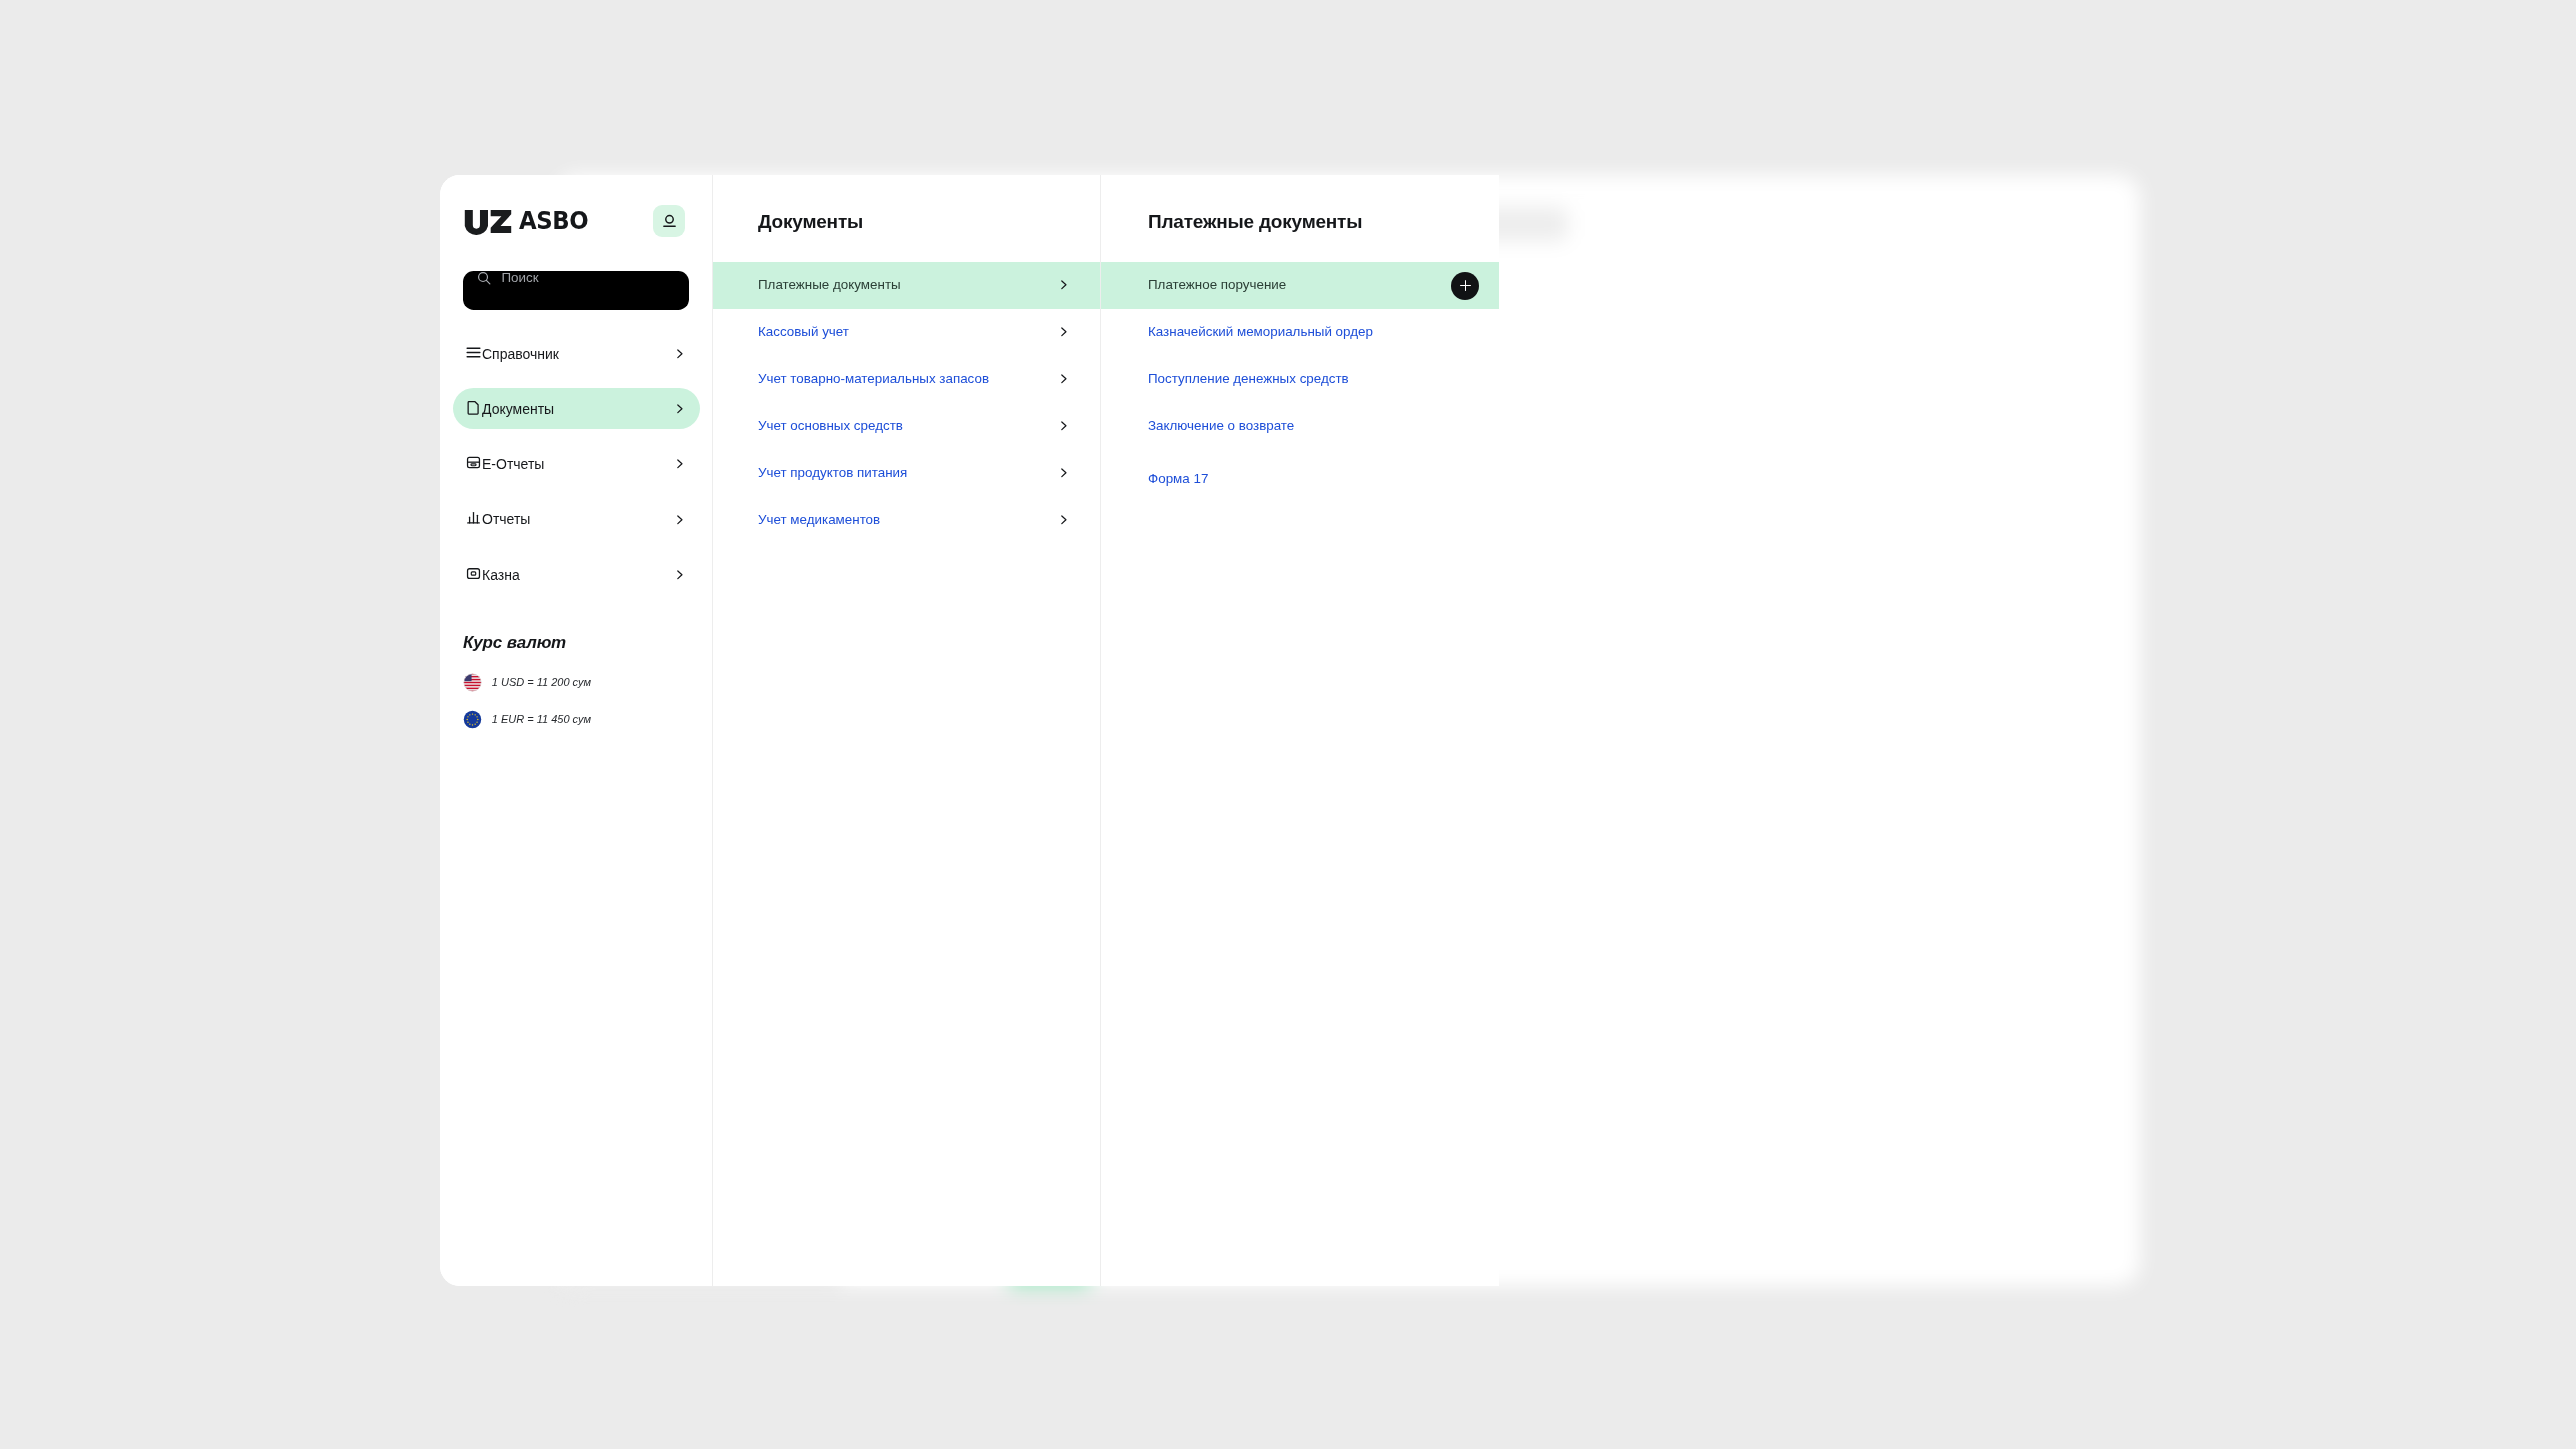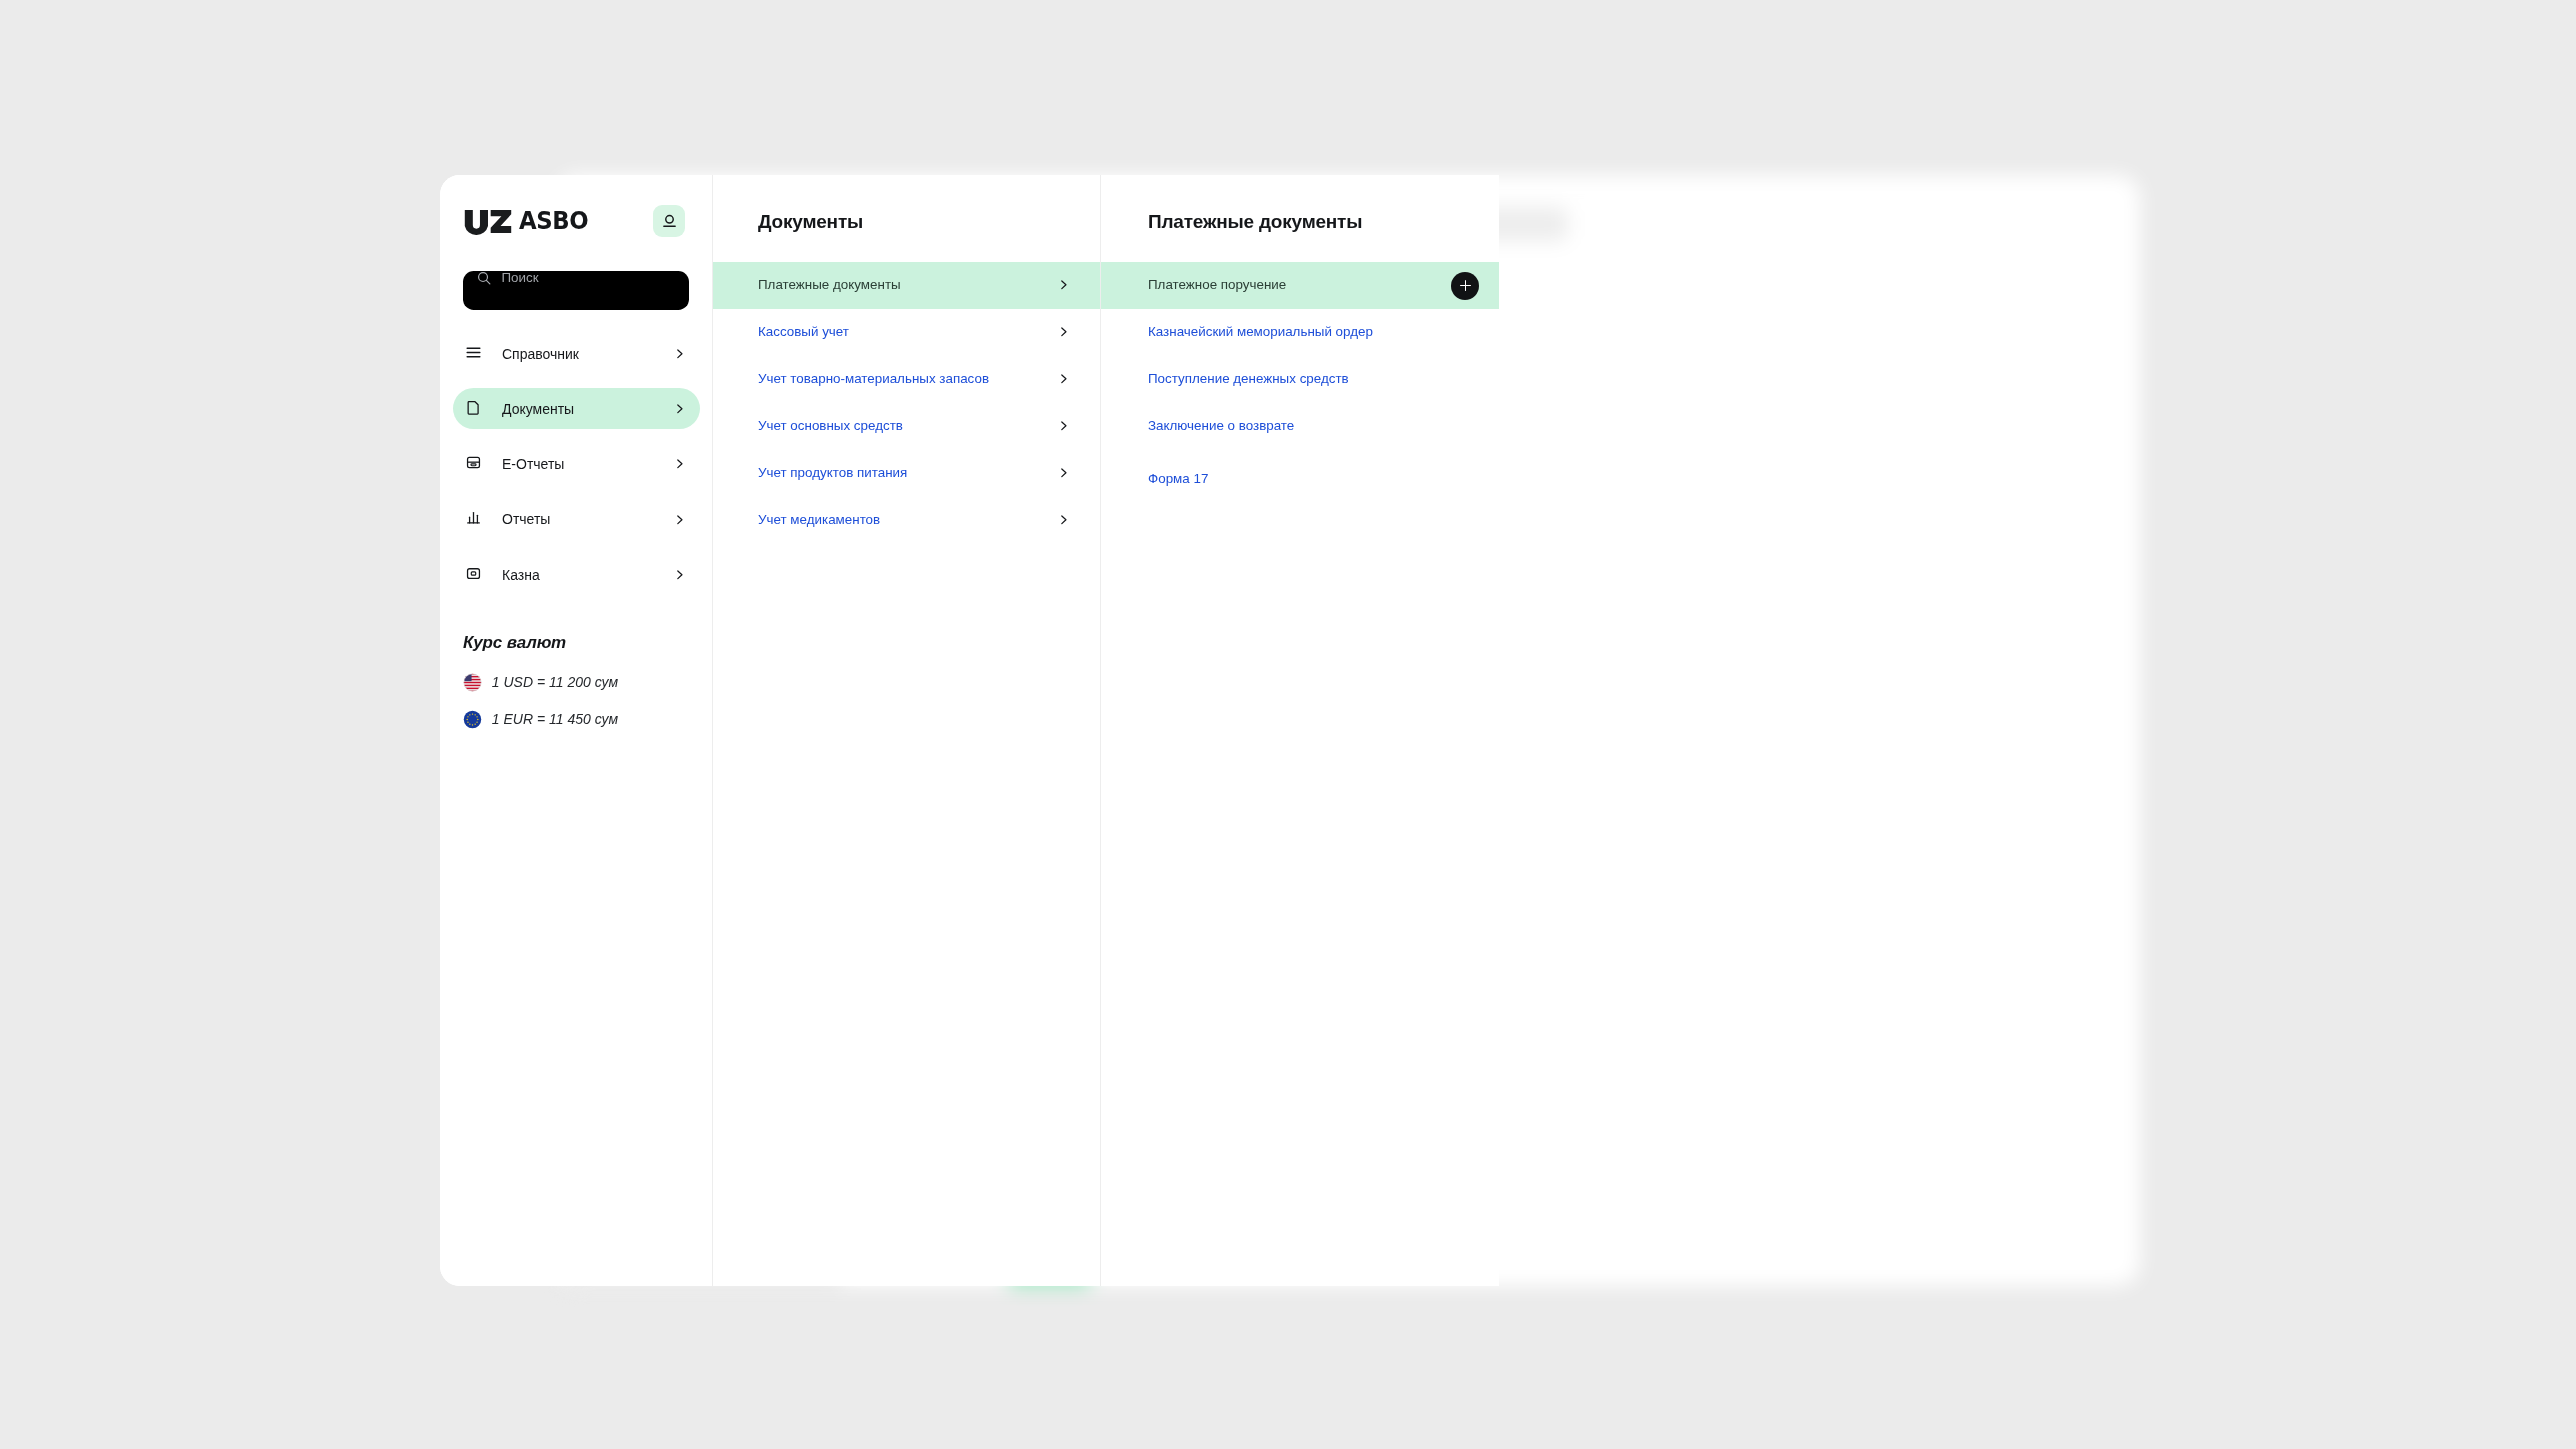--- a/index.html
+++ b/index.html
@@ -135,21 +135,21 @@
     color: #A0A3A8;
     line-height: 1;
     user-select: none;
   }
 
   .nav { margin: 23px 12.5px 0 12.5px; }
   .nav-item {
     height: 41px;
     display: flex;
     align-items: center;
-    gap: 20px;
+    gap: 0;
     padding: 0 14.3px 0 12.5px;
     border-radius: 20.6px;
     cursor: pointer;
     margin-bottom: 14.3px;
   }
   .nav-item.active { background: #CBF2DD; }
   .nav-label {
     flex: 1;
     font-size: 14px;
     color: #16181B;
@@ -165,21 +165,21 @@
     letter-spacing: -0.1px;
     margin-bottom: 19.7px;
   }
   .rate-row {
     display: flex;
     align-items: center;
     gap: 9.8px;
     margin-bottom: 18px;
   }
   .rate-text {
-    font-size: 14px;
+    font-size: 11px;
     color: #25282C;
     line-height: 1;
   }
   .flag { width: 19px; height: 19px; border-radius: 50%; flex: 0 0 19px; display:block; }
 
   
   .pane {
     position: relative;
     background: #FFFFFF;
     padding-top: 36px;

